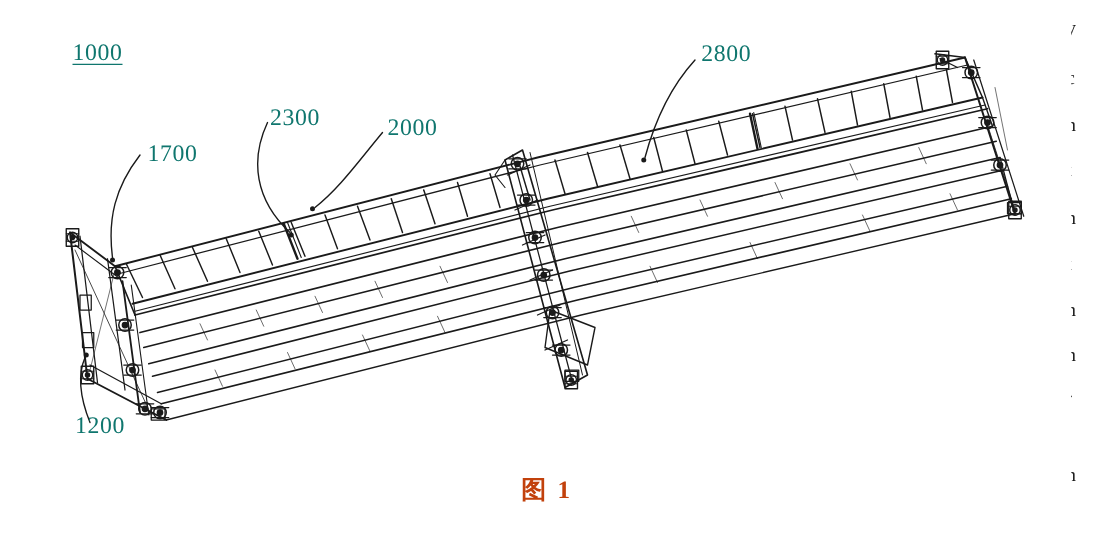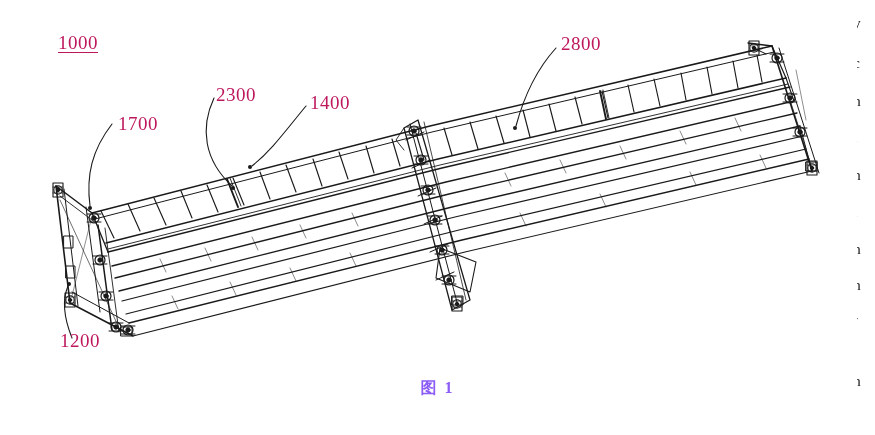--- a/index.html
+++ b/index.html
@@ -14,35 +14,35 @@
   #page{
     position:absolute;left:0;top:0;width:875px;height:435px;
     background:#ffffff;
   }
   svg.fig{position:absolute;left:0;top:0;width:875px;height:435px;display:block;}
 
   .lbl{
     position:absolute;
     font-family:"Liberation Serif",serif;
     font-size:19px;
-    color:#be185d;
+    color:#0f766e;
     letter-spacing:0.5px;
     white-space:nowrap;
     -webkit-font-smoothing:none;
   }
   .lbl.ul{ text-decoration:underline; text-underline-offset:3px; }
 
   #caption{
     position:absolute;
     left:0;top:378px;width:875px;
     text-align:center;
     font-family:"Liberation Serif",serif;
-    font-size:16px;
+    font-size:20px;
     font-weight:bold;
-    color:#8b5cf6;
+    color:#c2410c;
     letter-spacing:2px;
   }
 
   
   #edgecol{
     position:absolute;
     top:0;right:0;
     width:18px;height:435px;
     overflow:hidden;
   }
@@ -236,21 +236,21 @@
       <circle cx="515" cy="128" r="2" fill="#1a1a1a" stroke="none"></circle>
 
       <path d="M72,338 C64,318 62,300 68,286" stroke-width="1.1"></path>
       <circle cx="69" cy="284" r="2" fill="#1a1a1a" stroke="none"></circle>
     </g>
   </svg>
 
   <div class="lbl ul" style="left:58px;top:32px;">1000</div>
   <div class="lbl" style="left:118px;top:113px;">1700</div>
   <div class="lbl" style="left:216px;top:84px;">2300</div>
-  <div class="lbl" style="left:310px;top:92px;">1400</div>
+  <div class="lbl" style="left:310px;top:92px;">2000</div>
   <div class="lbl" style="left:561px;top:33px;">2800</div>
   <div class="lbl" style="left:60px;top:330px;">1200</div>
 
   <div id="caption">图 1</div>
 
   <div id="edgecol">
     <span class="line" style="top:14px;">y</span>
     <span class="line" style="top:54px;">c</span>
     <span class="line" style="top:92px;">h</span>
     <span class="line" style="top:128px;">t</span>

